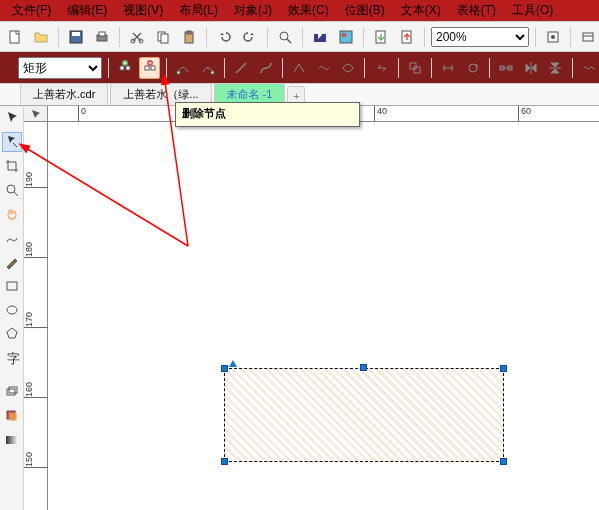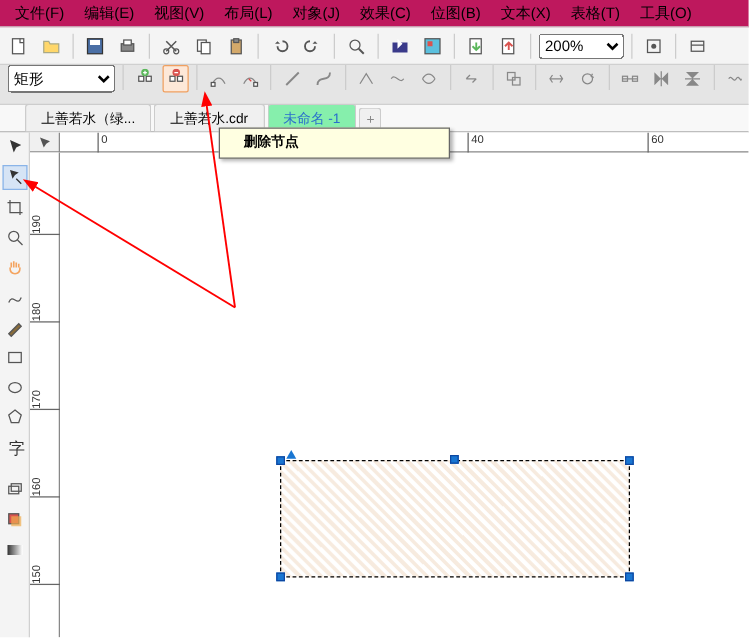--- a/index.html
+++ b/index.html
@@ -1,43 +1,43 @@
 <!DOCTYPE html>
 <html><head>
 <meta charset="utf-8">
 <style>
 * { margin: 0; padding: 0; box-sizing: border-box; }
 body { font-family: "Microsoft YaHei", Arial, sans-serif; font-size: 12px; background: #fff; overflow: hidden; width: 599px; height: 510px; position: relative; }
-.menubar { display: flex; background: #be185d; border-bottom: 1px solid #ccc; height: 22px; align-items: center; padding-left: 4px; }
+.menubar { display: flex; background: #b91c1c; border-bottom: 1px solid #ccc; height: 22px; align-items: center; padding-left: 4px; }
 .menubar span { padding: 2px 8px; cursor: default; }
 .toolbar1 { display: flex; background: #f4f4f4; border-bottom: 1px solid #d0d0d0; height: 30px; align-items: center; gap: 4px; padding-left: 4px; }
-.toolbar2 { display: flex; background: #e5e5e5; border-bottom: 1px solid #d0d0d0; height: 32px; gap: 4px; padding-left: 4px; }
+.toolbar2 { display: flex; background: #7f1d1d; border-bottom: 1px solid #d0d0d0; height: 32px; align-items: center; gap: 4px; padding-left: 16px; }
 .tbtn { width: 22px; height: 22px; display: flex; align-items: center; justify-content: center; cursor: pointer; border-radius: 2px; }
 .tbtn svg { width: 16px; height: 16px; }
 .sep { width: 1px; height: 20px; background: #ccc; margin: 0 2px; }
-.zoom-select { width: 68px; height: 20px; font-size: 12px; }
+.zoom-select { width: 98px; height: 20px; font-size: 12px; }
 .shape-select { width: 90px; height: 22px; font-size: 12px; margin-left: 2px; }
 .tabbar { display: flex; background: #f8f8f8; height: 22px; align-items: flex-end; border-bottom: 1px solid #aaa; padding-left: 20px; position: relative; }
 .tab { padding: 3px 12px; border: 1px solid #ccc; border-bottom: none; background: #f0f0f0; margin-right: 2px; font-size: 11px; cursor: pointer; border-radius: 3px 3px 0 0; }
 .tab.active { background: #86efac; color: #2a6fcc; }
 .tab.close { width: 18px; text-align: center; padding: 3px 4px; color: #888; }
 .workspace { display: flex; height: calc(510px - 106px); position: relative; }
 .vtoolbar { width: 24px; background: #f4f4f4; border-right: 1px solid #d0d0d0; display: flex; flex-direction: column; align-items: center; padding-top: 2px; gap: 4px; }
 .vbtn { width: 20px; height: 20px; display: flex; align-items: center; justify-content: center; cursor: pointer; }
 .vbtn.sel { background: #d6e4f5; border: 1px solid #8ab4e8; }
 .canvas-area { flex: 1; position: relative; background: #fff; overflow: hidden; }
 .ruler-h { position: absolute; top: 0; left: 24px; right: 0; height: 16px; background: #fff; border-bottom: 1px solid #888; font-size: 9px; }
 .ruler-h .tick { position: absolute; top: 0; border-left: 1px solid #666; height: 16px; padding-left: 2px; color: #333; }
 .ruler-v { position: absolute; top: 16px; left: 0; width: 24px; bottom: 0; background: #fff; border-right: 1px solid #888; font-size: 9px; }
 .ruler-v .tick { position: absolute; left: 0; border-top: 1px solid #666; width: 24px; color: #333; text-align: center; writing-mode: vertical-rl; transform: rotate(180deg); }
 .ruler-corner { position: absolute; top: 0; left: 0; width: 24px; height: 16px; background: #f0f0f0; border-right: 1px solid #888; border-bottom: 1px solid #888; display: flex; align-items: center; justify-content: center; }
 .shape-rect { position: absolute; border: 1px dashed #000; background: repeating-linear-gradient(45deg, transparent, transparent 3px, rgba(200,120,40,0.15) 3px, rgba(200,120,40,0.15) 6px); }
 .handle { position: absolute; width: 7px; height: 7px; background: #1976d2; border: 1px solid #0d47a1; }
 .handle.tri { background: transparent; border: none; width: 0; height: 0; border-left: 4px solid transparent; border-right: 4px solid transparent; border-bottom: 7px solid #1976d2; }
-.tooltip { position: absolute; background: #ffffe1; border: 1px solid #666; padding: 3px 19px; font-size: 11px; box-shadow: 2px 2px 3px rgba(0,0,0,0.3); z-index: 100; }
+.tooltip { position: absolute; background: #ffffe1; border: 1px solid #666; padding: 3px 6px; font-size: 11px; box-shadow: 2px 2px 3px rgba(0,0,0,0.3); z-index: 100; }
 .tooltip .tt-title { font-weight: bold; margin-bottom: 2px; }
 .arrow-svg { position: absolute; top: 0; left: 0; pointer-events: none; z-index: 50; }
 .highlight-btn { background: #fde8d8; border: 1px solid #f0a060; }
 </style>
 </head>
 <body>
 
 <div class="menubar">
   <span>文件(F)</span>
   <span>编辑(E)</span>
@@ -270,22 +270,22 @@
     </div>
   <div class="sep"></div>
   <div class="tbtn">
       <svg viewBox="0 0 16 16">
         <path d="M3 8c2-4 4 4 6 0s4 4 4 0" fill="none" stroke="#888"></path>
       </svg>
     </div>
 </div>
 
 <div class="tabbar">
+  <div class="tab">上善若水.cdr</div>
   <div class="tab">上善若水（绿...</div>
-  <div class="tab">上善若水.cdr</div>
   <div class="tab active">未命名 -1</div>
   <div class="tab close">+</div>
 </div>
 
 <div class="workspace">
 
   <div class="vtoolbar">
     <div class="vbtn">
         <svg viewBox="0 0 16 16" width="16" height="16">
           <path d="M4 2l3 10 2-4 4-2z" fill="#333"></path>

